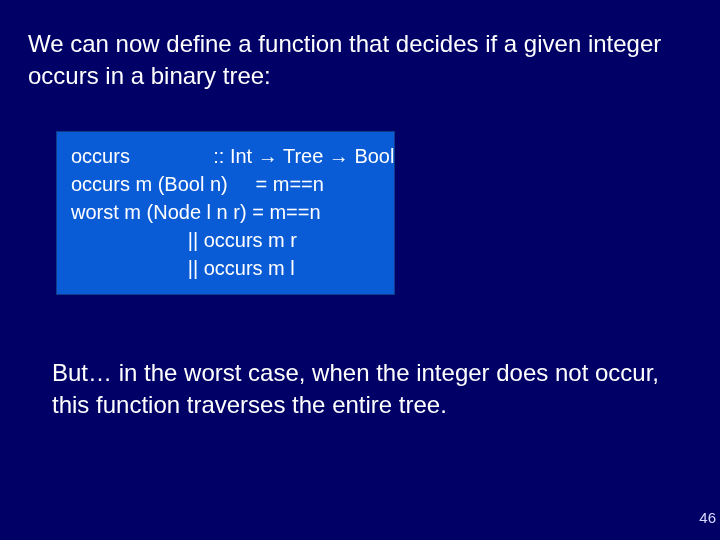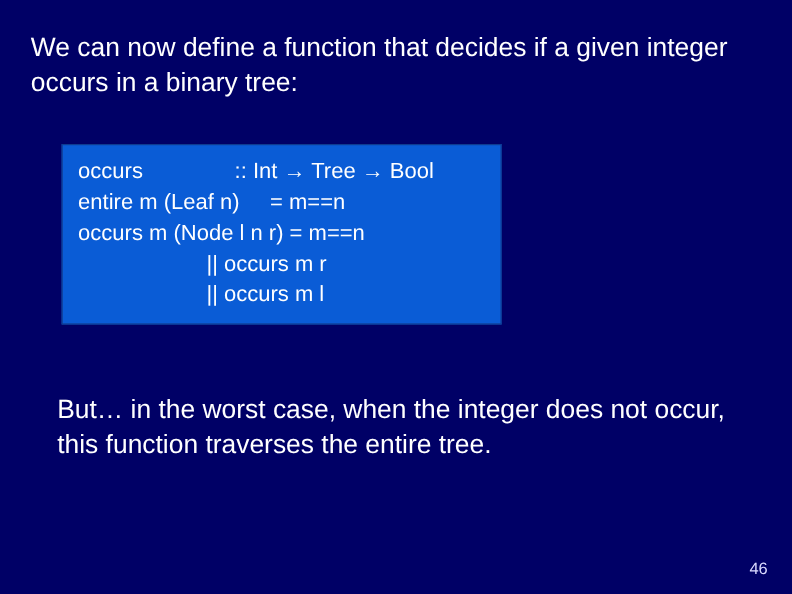--- a/index.html
+++ b/index.html
@@ -19,56 +19,56 @@
   .intro {
     font-size: 24px;
     line-height: 1.35;
     color: #ffffff;
     margin-bottom: 38px;
   }
   .codebox {
     background: #0a5cd6;
     border: 1px solid #103a8a;
     margin-left: 28px;
-    width: 400px;
+    width: 339px;
     padding: 10px 14px 12px 14px;
     color: #ffffff;
     font-size: 20px;
     line-height: 1.4;
     font-family: Arial, Helvetica, sans-serif;
   }
   .code-line { white-space: pre; }
   .outro {
     font-size: 24px;
     line-height: 1.35;
     color: #ffffff;
     margin-top: 62px;
     margin-left: 24px;
     margin-right: 12px;
   }
   .pagenum {
     position: absolute;
-    right: 22px;
+    right: 4px;
     bottom: 14px;
     font-size: 15px;
     color: #d9d9ff;
     margin-left: 22px;
   }
 </style>
 </head>
 <body>
 
 <div class="slide">
 
   <p class="intro">We can now define a function that decides if a given integer occurs in a binary tree:</p>
 
   <div class="codebox">
     <div class="code-line">occurs               :: Int → Tree → Bool</div>
-    <div class="code-line">entire m (Leaf n)     = m==n</div>
-    <div class="code-line">occurs m (Node l n r) = m==n</div>
+    <div class="code-line">occurs m (Bool n)     = m==n</div>
+    <div class="code-line">worst m (Node l n r) = m==n</div>
     <div class="code-line">                     || occurs m r</div>
     <div class="code-line">                     || occurs m l</div>
   </div>
 
   <p class="outro">But… in the worst case, when the integer does not occur, this function traverses the entire tree.</p>
 
   <div class="pagenum">46</div>
 
 </div>
 

